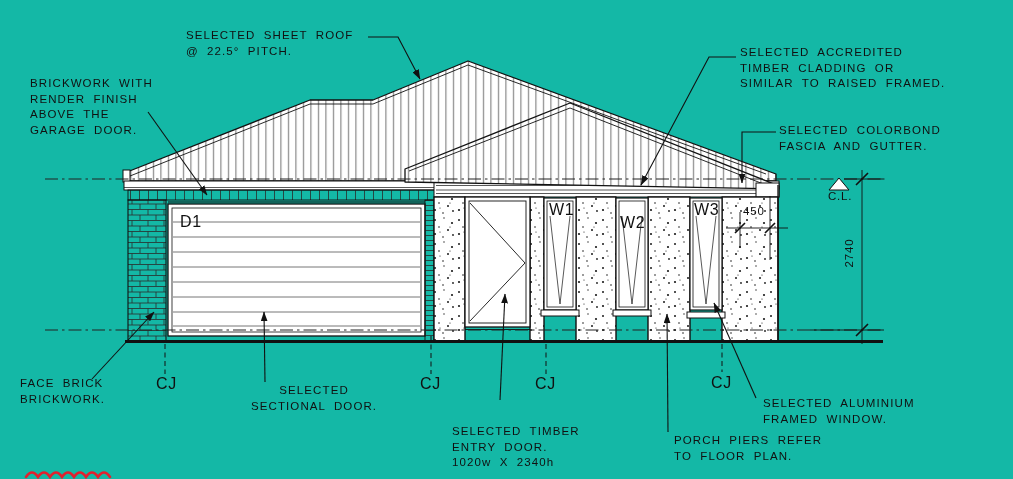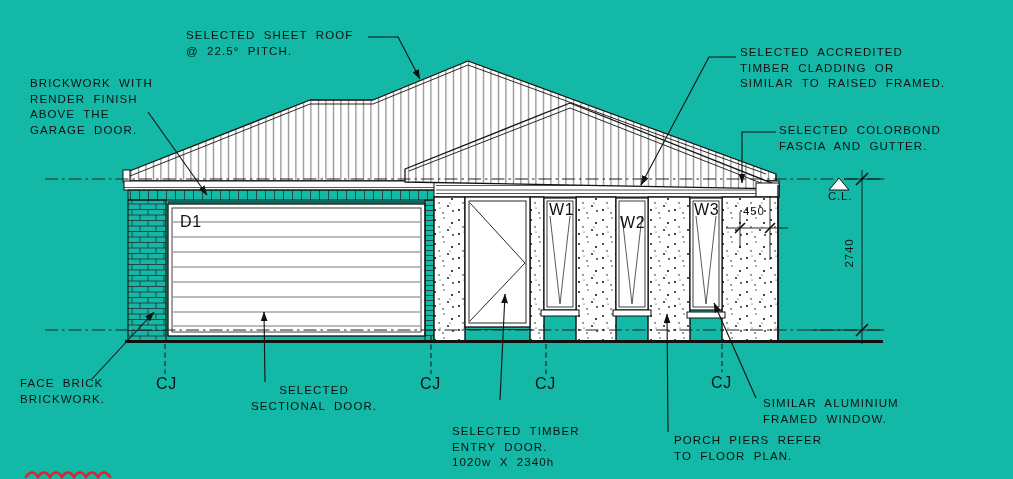--- a/index.html
+++ b/index.html
@@ -185,21 +185,21 @@
 FASCIA AND GUTTER.</div>
   <div class="label" style="left:20px;top:376px;">FACE BRICK
 BRICKWORK.</div>
   <div class="label" style="left:251px;top:383px;text-align:center;">SELECTED
 SECTIONAL DOOR.</div>
   <div class="label" style="left:452px;top:424px;">SELECTED TIMBER
 ENTRY DOOR.
 1020w X 2340h</div>
   <div class="label" style="left:627px;top:433px;margin-left:47px;">PORCH PIERS REFER
 TO FLOOR PLAN.</div>
-  <div class="label" style="left:763px;top:396px;">SIMILAR ALUMINIUM
+  <div class="label" style="left:763px;top:396px;">SELECTED ALUMINIUM
 FRAMED WINDOW.</div>
 
   <div class="tag" style="left:180px;top:213px;">D1</div>
   <div class="tag" style="left:549px;top:201px;">W1</div>
   <div class="tag" style="left:620px;top:187px;margin-top:27px;">W2</div>
   <div class="tag" style="left:694px;top:201px;">W3</div>
 
   <div class="tag" style="left:156px;top:375px;">CJ</div>
   <div class="tag" style="left:420px;top:375px;">CJ</div>
   <div class="tag" style="left:535px;top:375px;">CJ</div>

